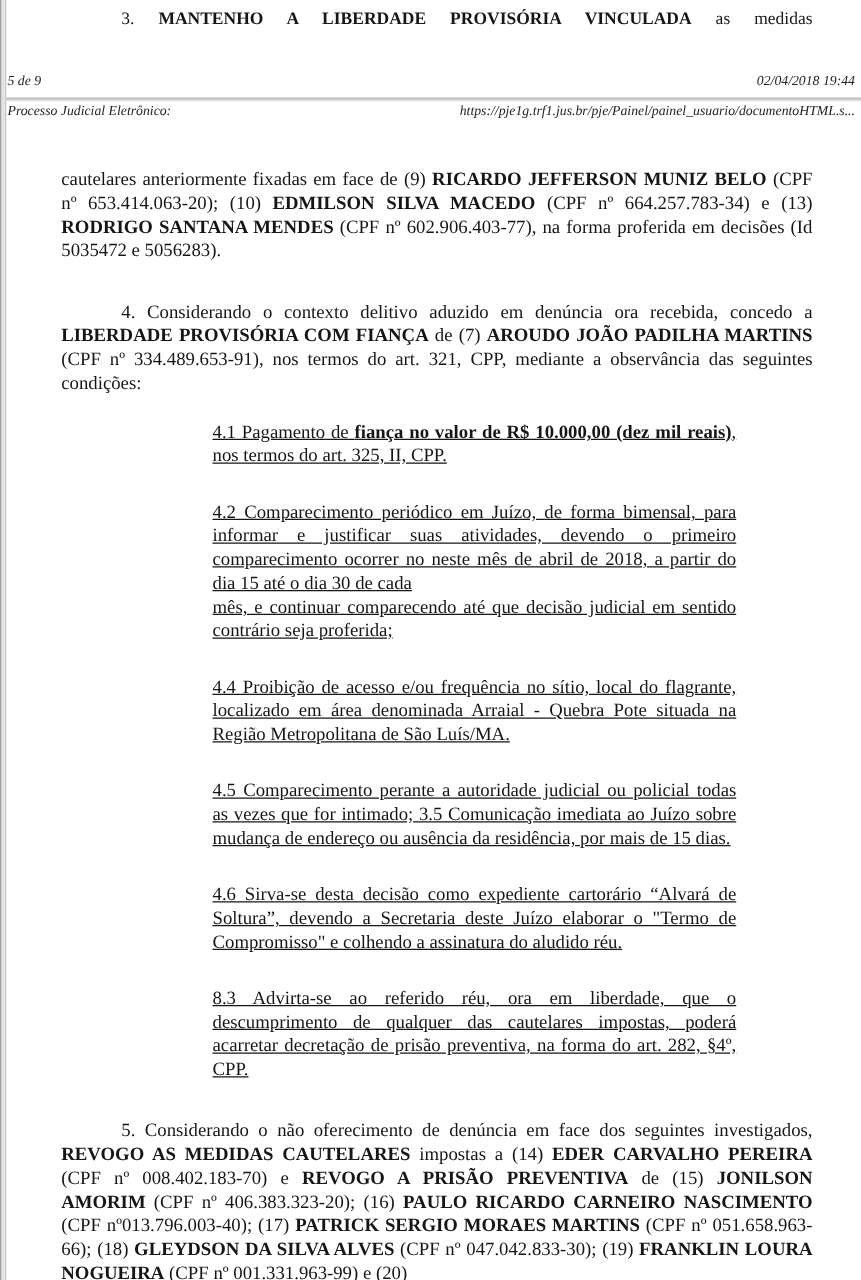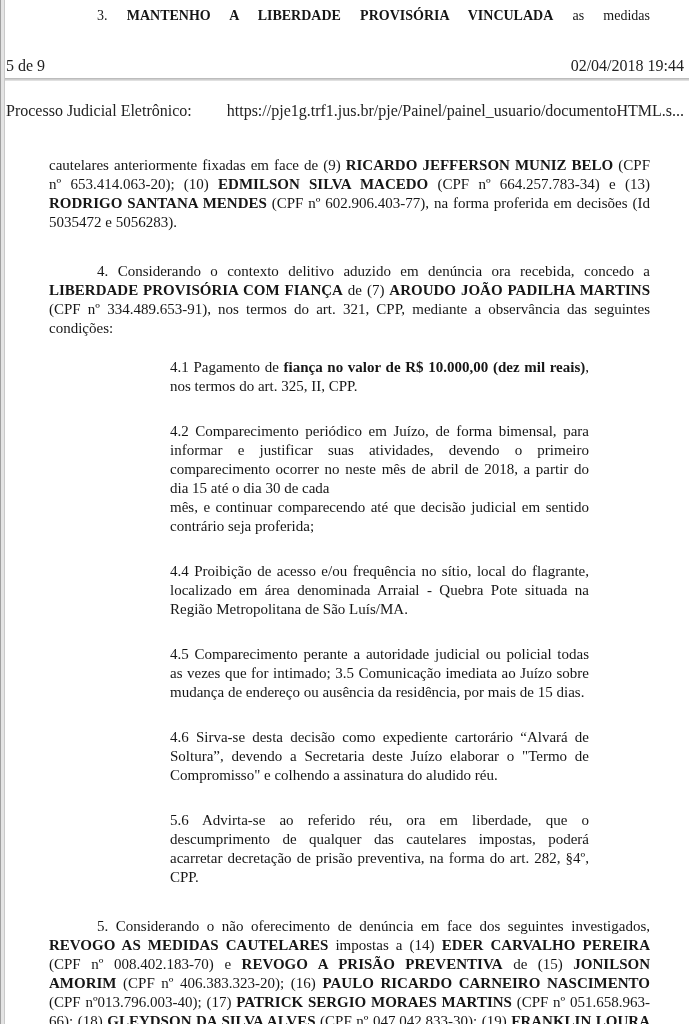--- a/index.html
+++ b/index.html
@@ -18,40 +18,41 @@
   .fragment {
     margin:6px 39px 16px 49px;
     text-indent:48px;
     font-size:14px; line-height:20px;
     text-align:justify; text-align-last:justify;
   }
   .fragment b, .para b, .cond b { font-weight:bold; }
   .meta-row {
     display:flex; justify-content:space-between; align-items:flex-end;
     margin:0 5px 0 6px;
-    font-size:16px; line-height:15px; color:#222;
+    font-size:11px; line-height:15px; color:#222;font-style:italic;
   }
   .page-footer { margin-top:32px; }
   .page-divider {
     margin-top:5px; height:3px; width:689px;
     background:linear-gradient(#b3b3b3,#e9e9e9);
   }
-  .page-header { margin-top:22px; }
+  .page-header { margin-top:1px; }
   .doc-body { margin-top:38px; }
   .para {
     margin:0 39px 0 49px;
     text-align:justify;
     text-indent:48px;
   }
   .para.cont { text-indent:0;margin-top:29px; }
   .para-4 { margin-top:30px; }
   .para-5 { margin-top:30px; }
   .cond {
     margin:26px 100px 0 170px;
     text-align:justify;
+    text-decoration:underline;
   }
   .cond.first { margin-top:20px; }
   .cond p { margin:0; }
 </style>
 </head>
 <body>
 
 <div class="page-edge"></div>
 
 <p class="fragment"><span>3. </span><b>MANTENHO A LIBERDADE PROVISÓRIA VINCULADA</b><span> as medidas</span></p>
@@ -90,18 +91,18 @@
 
   <div class="cond">
     <p><span>4.5 Comparecimento perante a autoridade judicial ou policial todas as vezes que for intimado; 3.5 Comunicação imediata ao Juízo sobre mudança de endereço ou ausência da residência, por mais de 15 dias.</span></p>
   </div>
 
   <div class="cond">
     <p><span>4.6 Sirva-se desta decisão como expediente cartorário “Alvará de Soltura”, devendo a Secretaria deste Juízo elaborar o "Termo de Compromisso" e colhendo a assinatura do aludido réu.</span></p>
   </div>
 
   <div class="cond">
-    <p><span>5.6 Advirta-se ao referido réu, ora em liberdade, que o descumprimento de qualquer das cautelares impostas, poderá acarretar decretação de prisão preventiva, na forma do art. 282, §4º, CPP.</span></p>
+    <p><span>8.3 Advirta-se ao referido réu, ora em liberdade, que o descumprimento de qualquer das cautelares impostas, poderá acarretar decretação de prisão preventiva, na forma do art. 282, §4º, CPP.</span></p>
   </div>
 
   <p class="para para-5"><span>5. Considerando o não oferecimento de denúncia em face dos seguintes investigados, </span><b>REVOGO AS MEDIDAS CAUTELARES</b><span> impostas a (14) </span><b>EDER CARVALHO PEREIRA</b><span> (CPF nº 008.402.183-70) e </span><b>REVOGO A PRISÃO PREVENTIVA</b><span> de (15) </span><b>JONILSON AMORIM</b><span> (CPF nº 406.383.323-20); (16) </span><b>PAULO RICARDO CARNEIRO NASCIMENTO</b><span> (CPF nº013.796.003-40); (17) </span><b>PATRICK SERGIO MORAES MARTINS</b><span> (CPF nº 051.658.963-66); (18) </span><b>GLEYDSON DA SILVA ALVES</b><span> (CPF nº 047.042.833-30); (19) </span><b>FRANKLIN LOURA NOGUEIRA</b><span> (CPF nº 001.331.963-99) e (20)</span></p>
 
 </div>
 
 </body></html>

